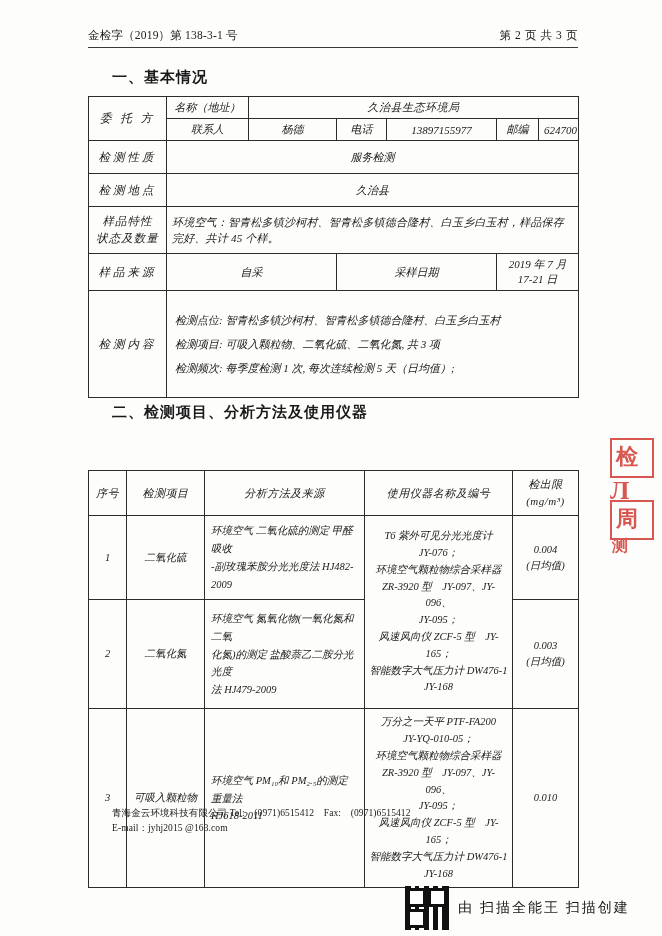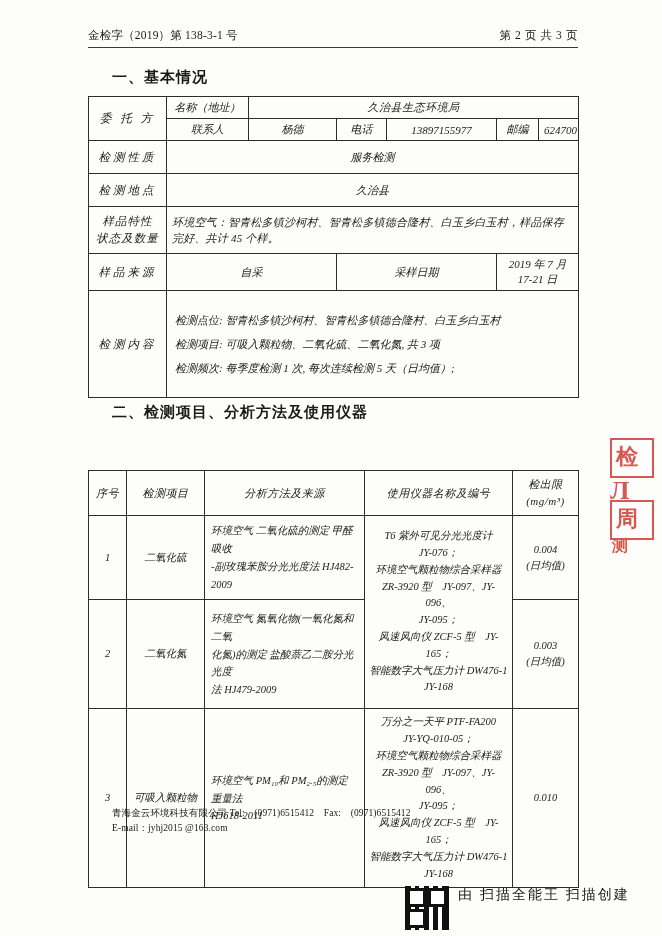--- a/index.html
+++ b/index.html
@@ -154,21 +154,21 @@
   .stamp .c2 { top: 38px; left: 2px; font-size: 26px; }
   .stamp .c3 { top: 66px; left: 8px; }
   .stamp .c4 { top: 98px; left: 4px; font-size: 16px; }
 
   
   .scanbar {
     position: absolute;
     left: 405px;
     top: 886px;
     display: flex;
-    align-items: flex-start;
+    align-items: center;
     gap: 9px;
   }
   .qr {
     width: 44px;
     height: 44px;
     background:
       linear-gradient(90deg,#111 0 6px,transparent 6px 10px,#111 10px 14px,transparent 14px 19px,#111 19px 24px,transparent 24px 28px,#111 28px 33px,transparent 33px 37px,#111 37px 44px),
       #fff;
     position: relative;
   }

